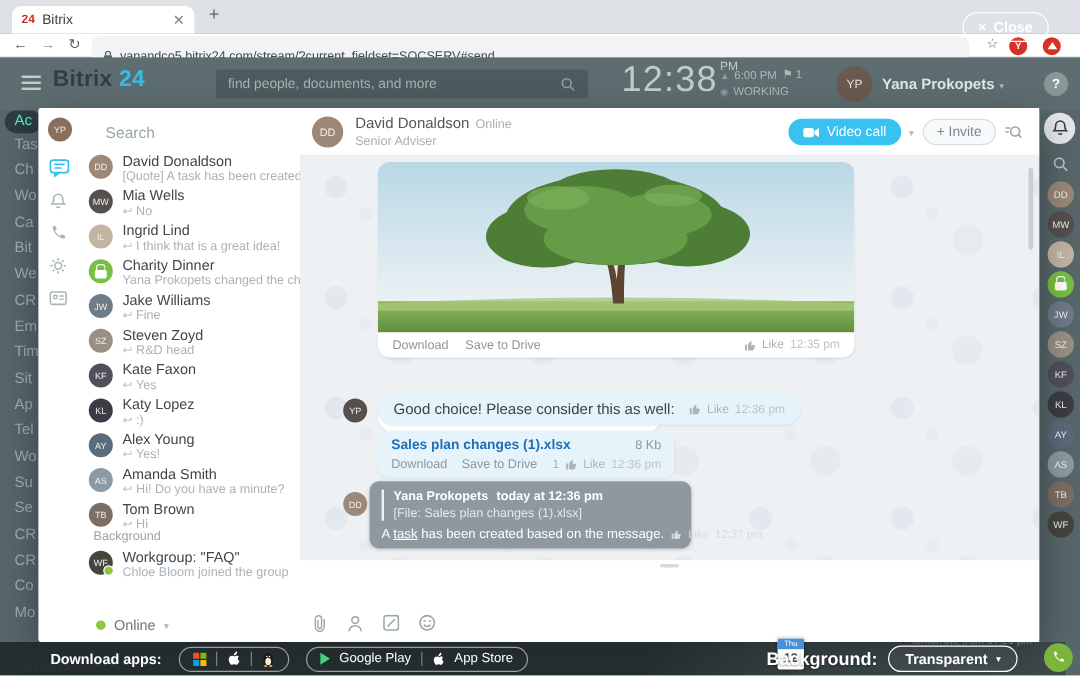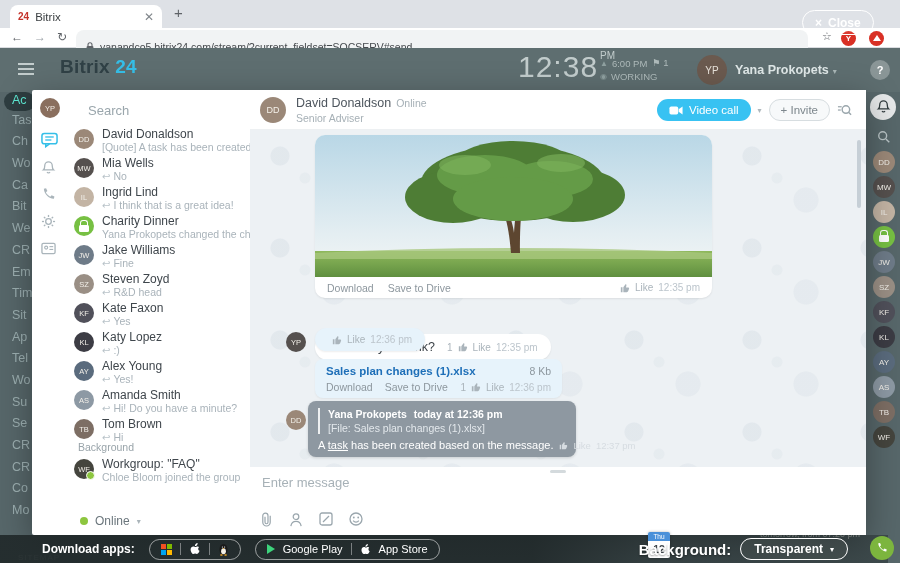--- a/index.html
+++ b/index.html
@@ -26,21 +26,21 @@
           display:flex; align-items:center; justify-content:center; }
   .chip-y { left:841px; color:#fff; font-size:8px; font-weight:bold; }
   .chip-ext { left:869px; }
   .ext-glyph { width:0; height:0; border-left:4px solid transparent; border-right:4px solid transparent; border-bottom:6px solid #fff; }
 
   
   .page { position:absolute; left:0; top:48px; width:900px; height:515px; background:#57676a; }
   .bx-header { position:absolute; left:0; top:0; width:900px; height:44px; background:#5e6e70; }
   .burger { position:absolute; left:18px; top:15px; width:16px; }
   .burger span { display:block; height:2px; background:#c3cdcd; margin-bottom:3px; }
-  .logo { position:absolute; left:60px; top:8px; font-size:19px; font-weight:bold; color:#304146; letter-spacing:.2px; }
+  .logo { position:absolute; left:44px; top:8px; font-size:19px; font-weight:bold; color:#304146; letter-spacing:.2px; }
   .logo b { color:#35bfe8; }
   .hsearch { position:absolute; left:180px; top:10px; width:310px; height:24px; border-radius:3px;
              background:rgba(40,53,55,.30); display:flex; align-items:center; padding:0 10px; }
   .hsearch input { flex:1; background:transparent; border:0; outline:none; font-size:11.5px; color:#c7d2d2;
                    font-family:inherit; }
   .hsearch input::placeholder { color:#a6b4b4; }
   .hsearch svg { color:#93a3a3; }
   .clock { position:absolute; left:518px; top:2px; color:#c2cccc; font-weight:300; }
   .clock .t { font-size:30px; letter-spacing:1px; }
   .clock sup { font-size:10px; vertical-align:18px; margin-left:2px; }
@@ -225,20 +225,27 @@
   </div>
 
   <div class="page">
     <div class="bx-header">
       <div class="burger">
           <span></span>
           <span></span>
           <span></span>
         </div>
       <div class="logo"><span>Bitrix</span> <b>24</b></div>
+      <div class="hsearch">
+        <input placeholder="find people, documents, and more" style="">
+        <svg width="13" height="13" viewBox="0 0 16 16">
+            <circle cx="6.5" cy="6.5" r="4.5" fill="none" stroke="currentColor" stroke-width="1.6"></circle>
+            <line x1="10.2" y1="10.2" x2="14" y2="14" stroke="currentColor" stroke-width="1.6"></line>
+          </svg>
+      </div>
       <div class="clock"><span class="t">12:38</span><sup>PM</sup></div>
       <div class="day-col">
         <div class="row">
             <span class="tri">▲</span>
             <span>6:00 PM</span>
           </div>
         <div class="row">
             <span class="tri">◉</span>
             <span>WORKING</span>
           </div>
@@ -534,20 +541,21 @@
             <svg class="thumb" width="10" height="10" viewBox="0 0 12 12">
                 <path d="M1 5h2v6H1zM4 11h4.3c.7 0 1.2-.4 1.4-1l1.2-3.1c.3-.8-.3-1.6-1.1-1.6H7.2l.5-2.6C7.8 2 7 1.3 6.4 1.8L4 5z" fill="currentColor"></path>
               </svg>
             <span>Like</span>
             <span class="time">12:35 pm</span>
           </span>
         </div>
 
         <div class="msg-avatar" style="left:36px; top:202px; background:#55504e;">YP</div>
         <div class="bubble bubble-blue" style="left:65px; top:198px;">
+          <span>Good choice! Please consider this as well:</span>
           <span class="meta">
             <svg class="thumb" width="10" height="10" viewBox="0 0 12 12">
                 <path d="M1 5h2v6H1zM4 11h4.3c.7 0 1.2-.4 1.4-1l1.2-3.1c.3-.8-.3-1.6-1.1-1.6H7.2l.5-2.6C7.8 2 7 1.3 6.4 1.8L4 5z" fill="currentColor"></path>
               </svg>
             <span>Like</span>
             <span class="time">12:36 pm</span>
           </span>
         </div>
 
         <div class="file-card">
@@ -585,21 +593,20 @@
               <span>12:37 pm</span>
             </span>
           </div>
         </div>
 
         <div class="chat-scroll"></div>
       </div>
 
       <div class="chat-input">
         <div class="input-handle"></div>
-        <input placeholder="Enter message" style="">
         <div class="input-icons">
           <svg width="13" height="15" viewBox="0 0 14 16">
               <path d="M11 4v7a4 4 0 0 1-8 0V4a2.8 2.8 0 0 1 5.6 0v7a1.6 1.6 0 0 1-3.2 0V5" fill="none" stroke="currentColor" stroke-width="1.3"></path>
             </svg>
           <svg width="14" height="15" viewBox="0 0 14 16">
               <circle cx="7" cy="5" r="3" fill="none" stroke="currentColor" stroke-width="1.3"></circle>
               <path d="M1.5 15c.6-3.4 2.8-5 5.5-5s4.9 1.6 5.5 5" fill="none" stroke="currentColor" stroke-width="1.3"></path>
             </svg>
           <svg width="14" height="14" viewBox="0 0 14 14">
               <rect x="1" y="1" width="12" height="12" rx="2" fill="none" stroke="currentColor" stroke-width="1.3"></rect>

